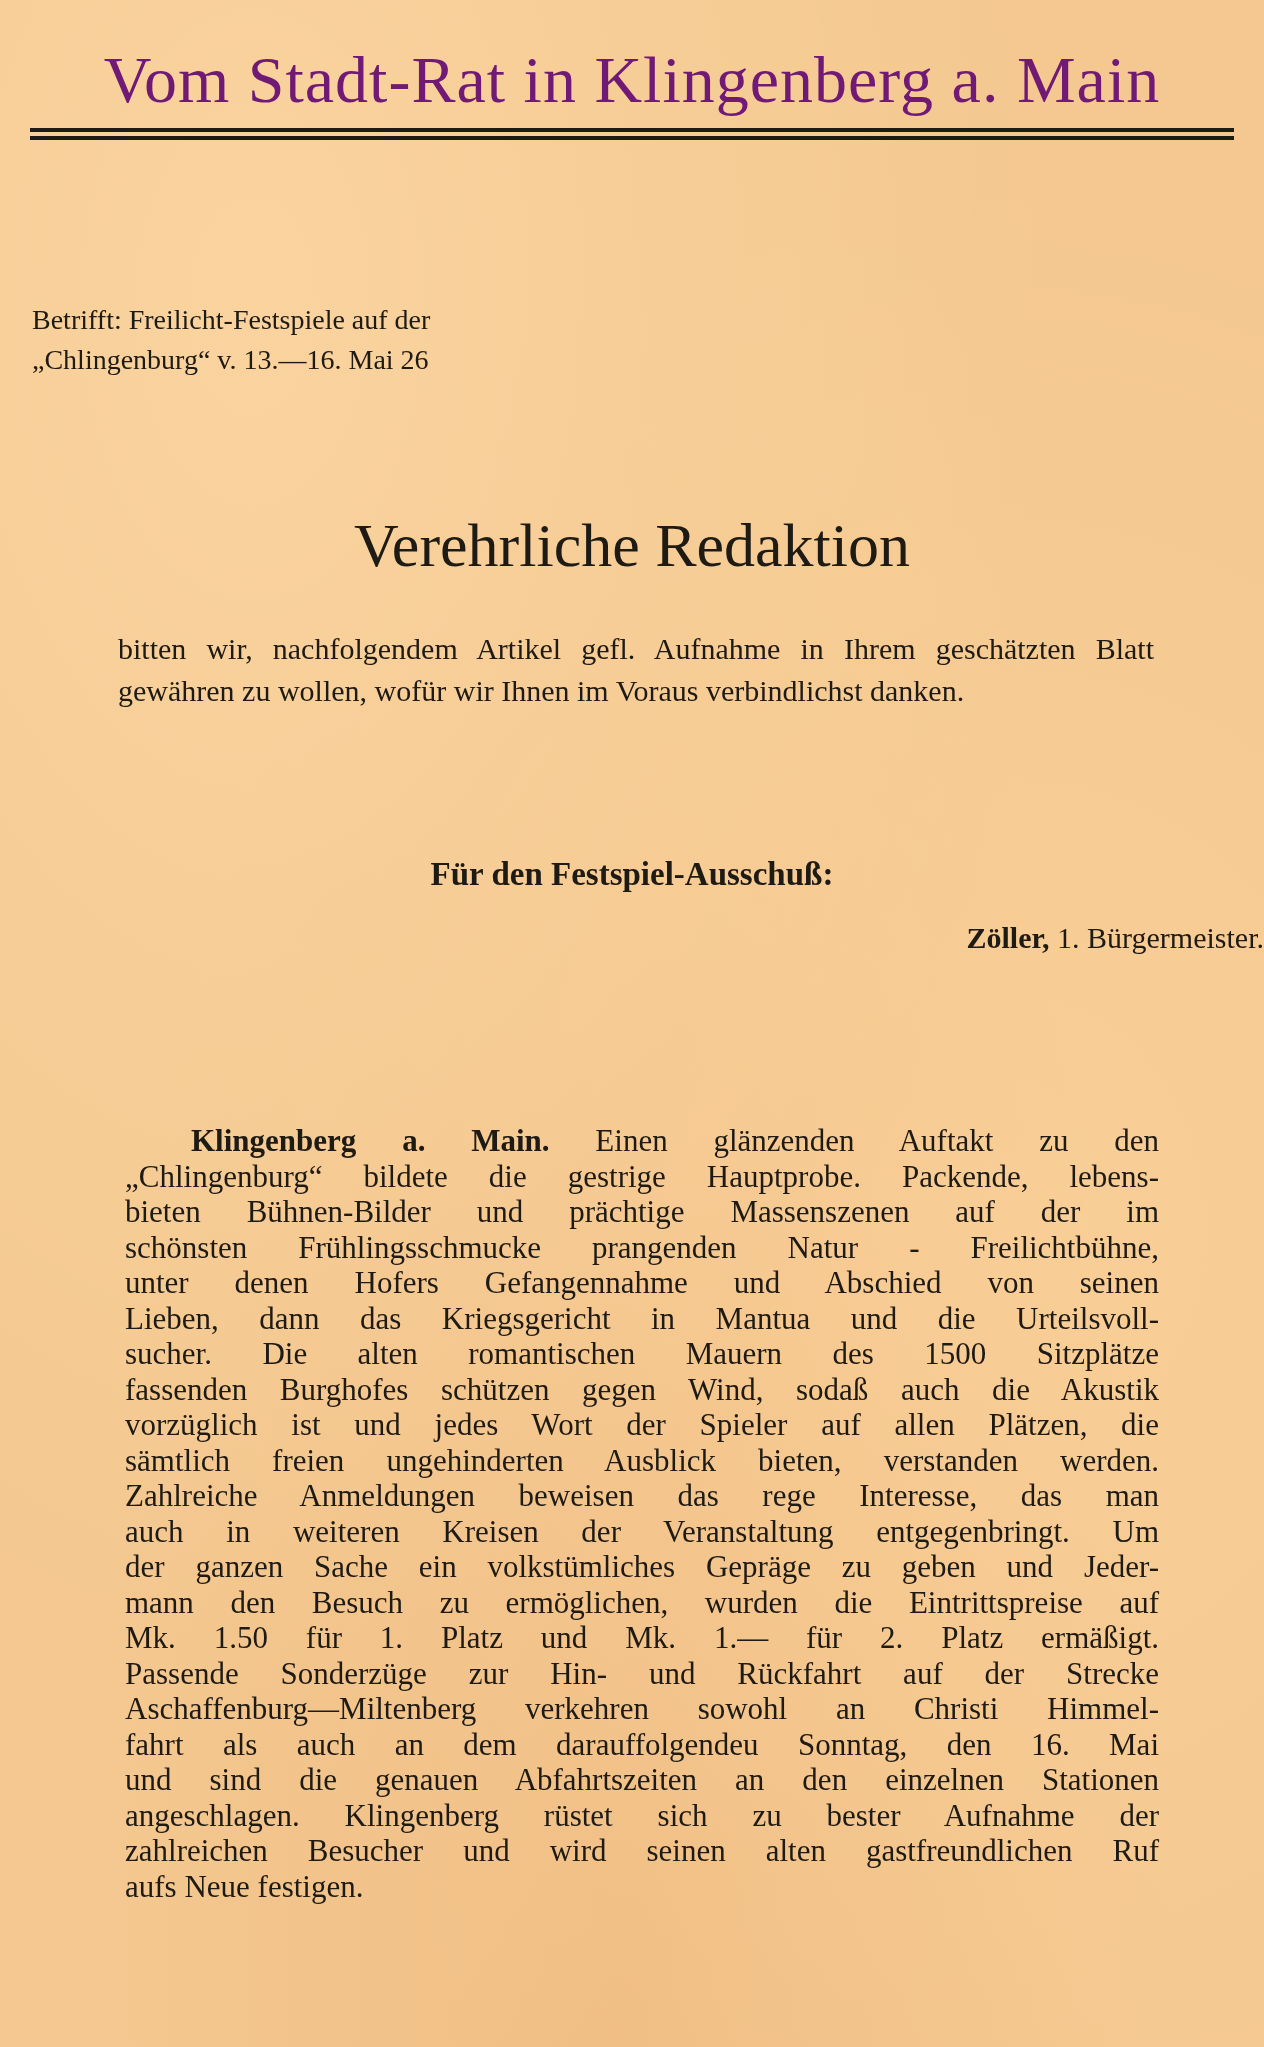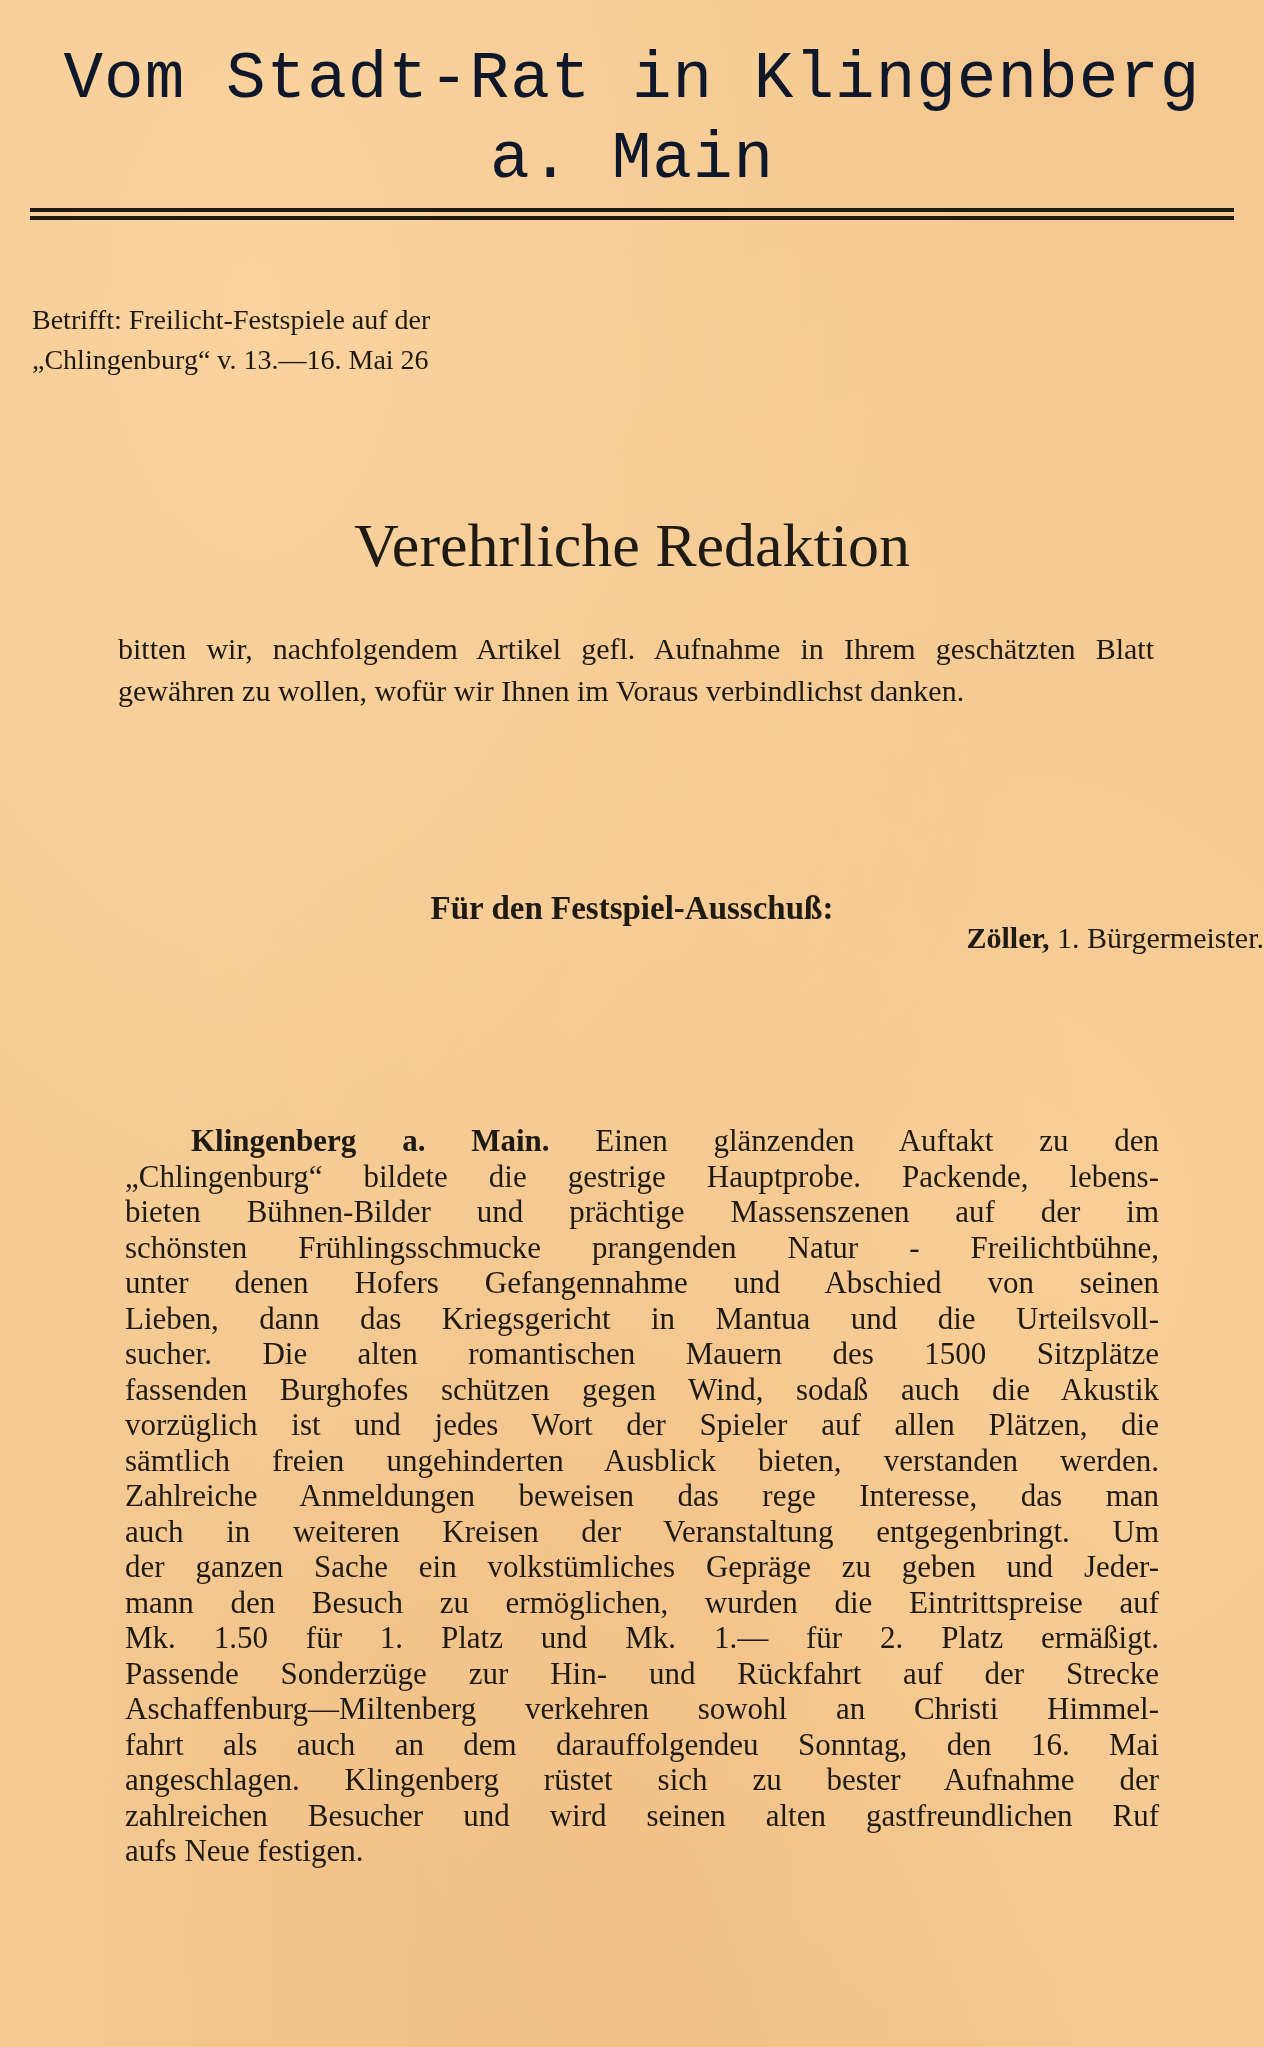--- a/index.html
+++ b/index.html
@@ -11,24 +11,24 @@
       radial-gradient(ellipse at 80% 60%, rgba(255,215,160,0.45), rgba(255,215,160,0) 60%),
       radial-gradient(ellipse at 50% 95%, rgba(230,170,110,0.35), rgba(230,170,110,0) 60%);
     color: #1e1a14;
     font-family: "DejaVu Serif", serif;
     position: relative;
   }
   .masthead {
     position: absolute; left: 30px; top: 40px; width: 1204px;
   }
   .masthead-title {
-    font-family: Liberation Mono, monospace;
+    font-family: Liberation Serif, serif;
     font-size: 66px; letter-spacing: 1px;
     text-align: center; line-height: 80px;
-    font-weight: normal; color: #0f172a;
+    font-weight: normal; color: #701a75;
   }
   .rule { height: 4px; background: #1e1a14; margin-top: 8px; }
   .rule.second { margin-top: 4px; }
   .subject {
     position: absolute; left: 32px; top: 300px;
     font-family: "Liberation Serif", serif;
     font-size: 28px; line-height: 40px;
   }
   .salutation {
     position: absolute; left: 0; top: 505px; width: 1264px;
@@ -36,21 +36,21 @@
     font-family: "Liberation Serif", serif;
     font-size: 62px; line-height: 80px;
   }
   .intro {
     position: absolute; left: 118px; top: 628px; width: 1036px;
     font-family: "Liberation Serif", serif;
     font-size: 30px; line-height: 42px;
     text-align: justify; text-align-last: left;
   }
   .committee {
-    position: absolute; left: 0; top: 886px; width: 1264px; text-align: center;
+    position: absolute; left: 0; top: 852px; width: 1264px; text-align: center;
     font-family: "Liberation Serif", serif; font-weight: bold;
     font-size: 33px; line-height: 44px;
   }
   .signer {
     position: absolute; left: 0; top: 918px; width: 1264px; text-align: right;
     font-family: "Liberation Serif", serif;
     font-size: 30px; line-height: 40px;
   }
   .signer b { font-weight: bold; }
   .article {
@@ -102,16 +102,17 @@
   <span class="line">vorzüglich ist und jedes Wort der Spieler auf allen Plätzen, die</span>
   <span class="line">sämtlich freien ungehinderten Ausblick bieten, verstanden werden.</span>
   <span class="line">Zahlreiche Anmeldungen beweisen das rege Interesse, das man</span>
   <span class="line">auch in weiteren Kreisen der Veranstaltung entgegenbringt. Um</span>
   <span class="line">der ganzen Sache ein volkstümliches Gepräge zu geben und Jeder-</span>
   <span class="line">mann den Besuch zu ermöglichen, wurden die Eintrittspreise auf</span>
   <span class="line">Mk. 1.50 für 1. Platz und Mk. 1.— für 2. Platz ermäßigt.</span>
   <span class="line">Passende Sonderzüge zur Hin- und Rückfahrt auf der Strecke</span>
   <span class="line">Aschaffenburg—Miltenberg verkehren sowohl an Christi Himmel-</span>
   <span class="line">fahrt als auch an dem darauffolgendeu Sonntag, den 16. Mai</span>
+  <span class="line">und sind die genauen Abfahrtszeiten an den einzelnen Stationen</span>
   <span class="line">angeschlagen. Klingenberg rüstet sich zu bester Aufnahme der</span>
   <span class="line">zahlreichen Besucher und wird seinen alten gastfreundlichen Ruf</span>
   <span class="line last">aufs Neue festigen.</span>
 </div>
 
 </body></html>

